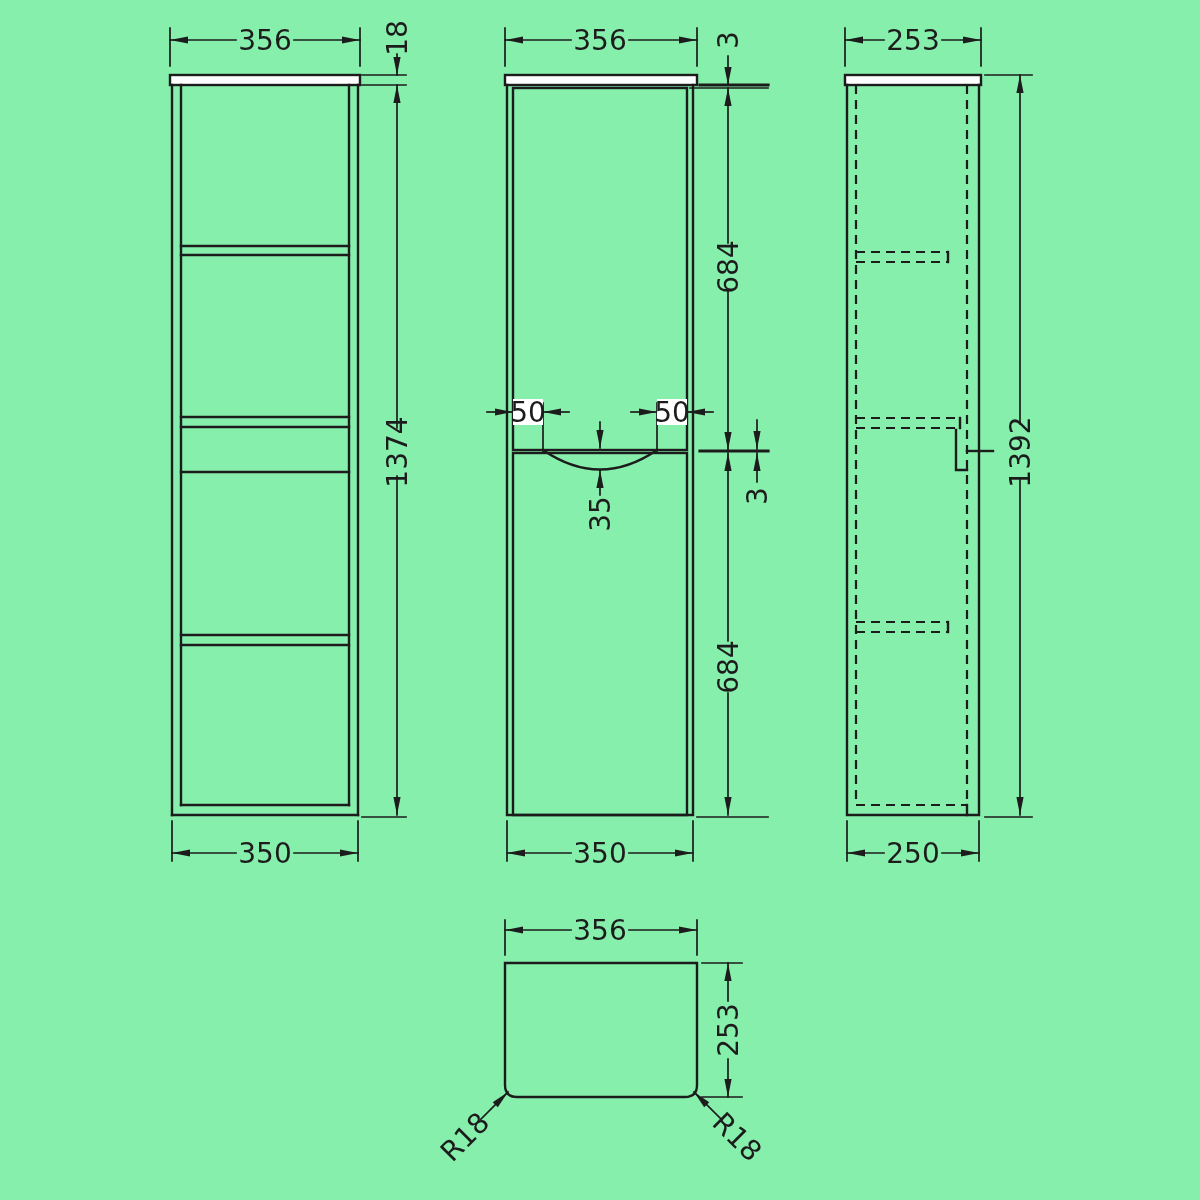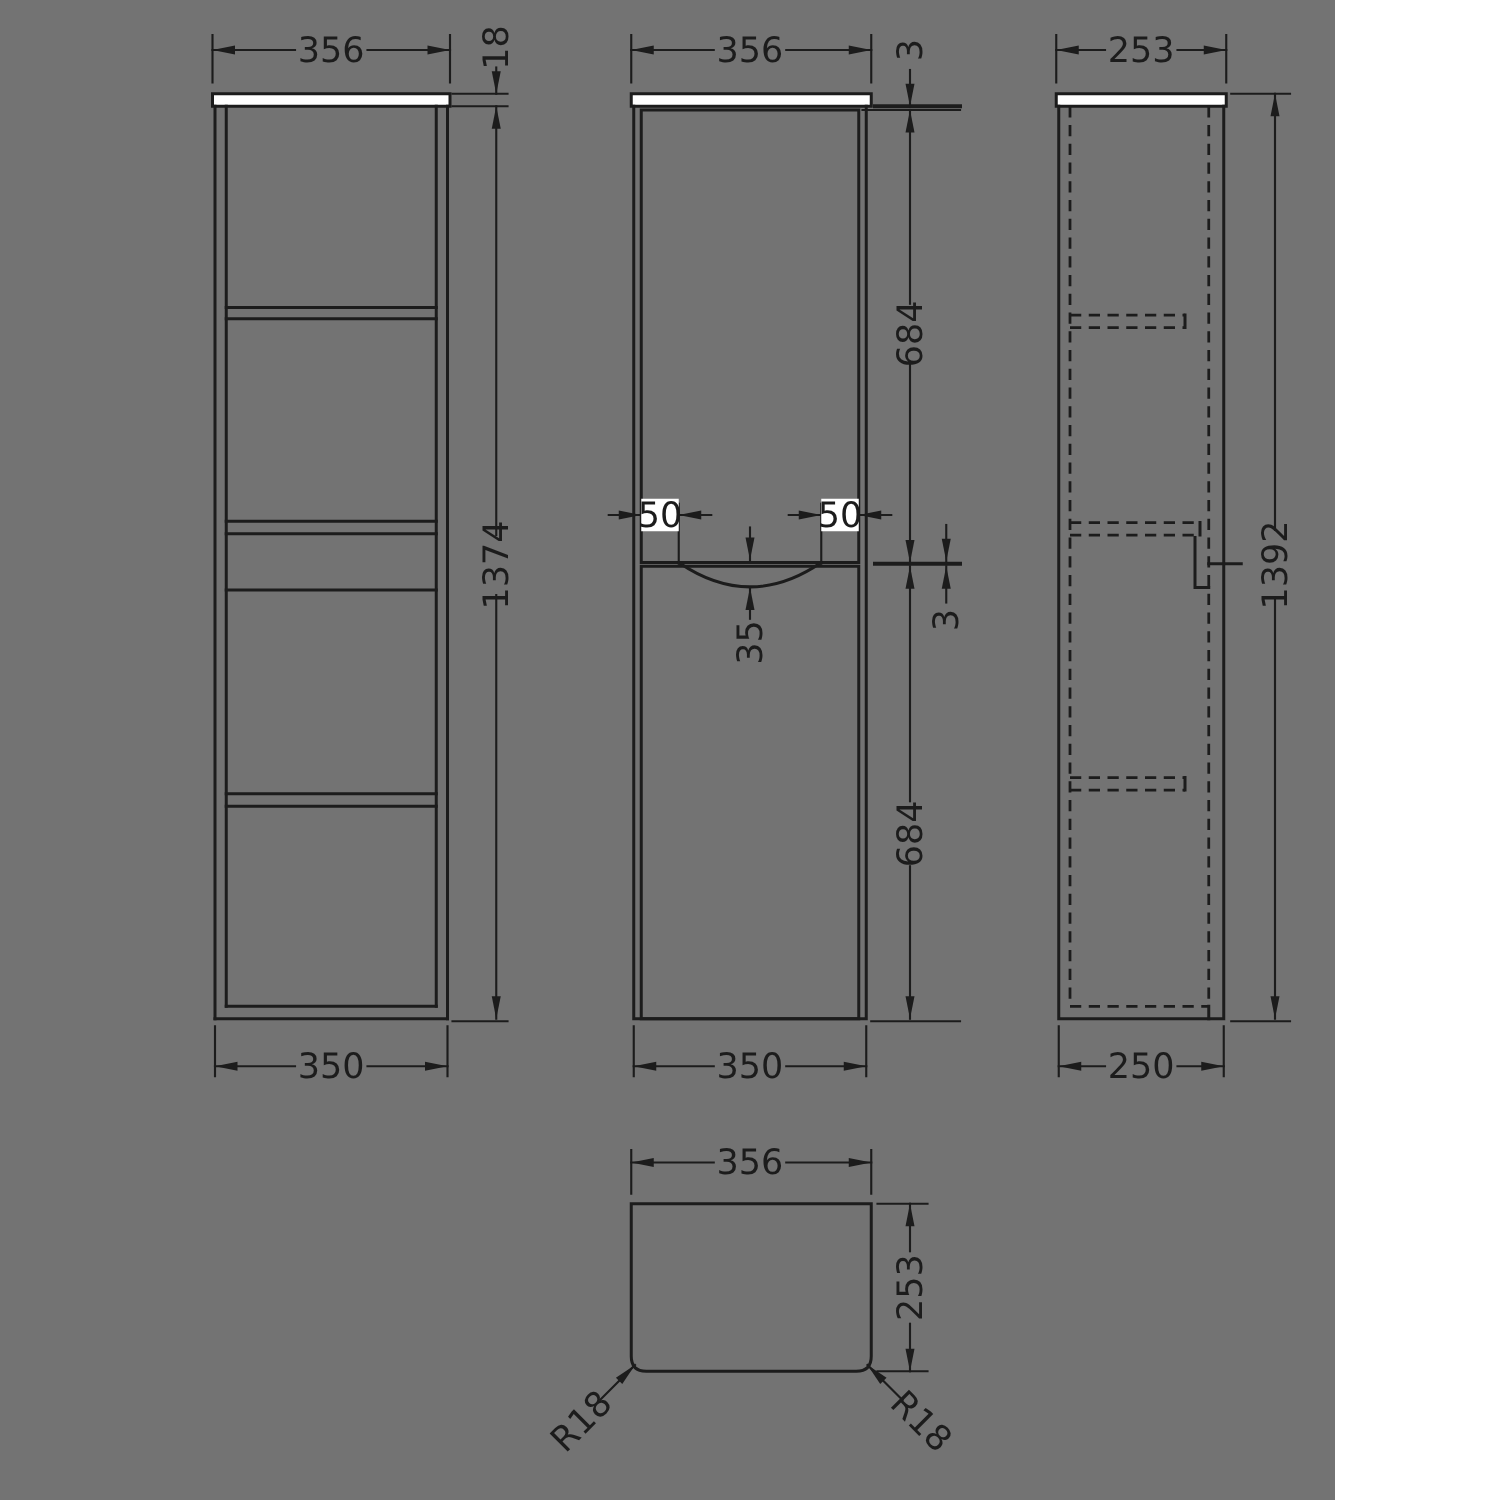--- a/index.html
+++ b/index.html
@@ -1,16 +1,16 @@
 <!DOCTYPE html>
 <html><head>
 <meta charset="utf-8">
 <style>
   html,body{margin:0;padding:0;background:#ffffff;}
-  #canvas{position:relative;width:1068px;height:1200px;background:#737373;overflow:hidden;
+  #canvas{position:relative;width:1200px;height:1200px;background:#86efac;overflow:hidden;
           font-family:"DejaVu Sans",sans-serif;}
   svg{display:block;}
   .s  {stroke:#1c1c1c;stroke-width:2.4;fill:none;stroke-linecap:square;}
   .sw {stroke:#1c1c1c;stroke-width:2.4;fill:#ffffff;}
   .d  {stroke:#1c1c1c;stroke-width:2.2;fill:none;stroke-dasharray:9 6;stroke-linecap:butt;}
   .m  {stroke:#1c1c1c;stroke-width:1.7;fill:none;stroke-linecap:square;}
   .mt {stroke:#1c1c1c;stroke-width:3.2;fill:none;stroke-linecap:square;}
   .lbl{font-family:"DejaVu Sans",sans-serif;font-size:28px;fill:#1c1c1c;
        text-anchor:middle;dominant-baseline:central;}
   .mask{fill:#ffffff;stroke:none;}

